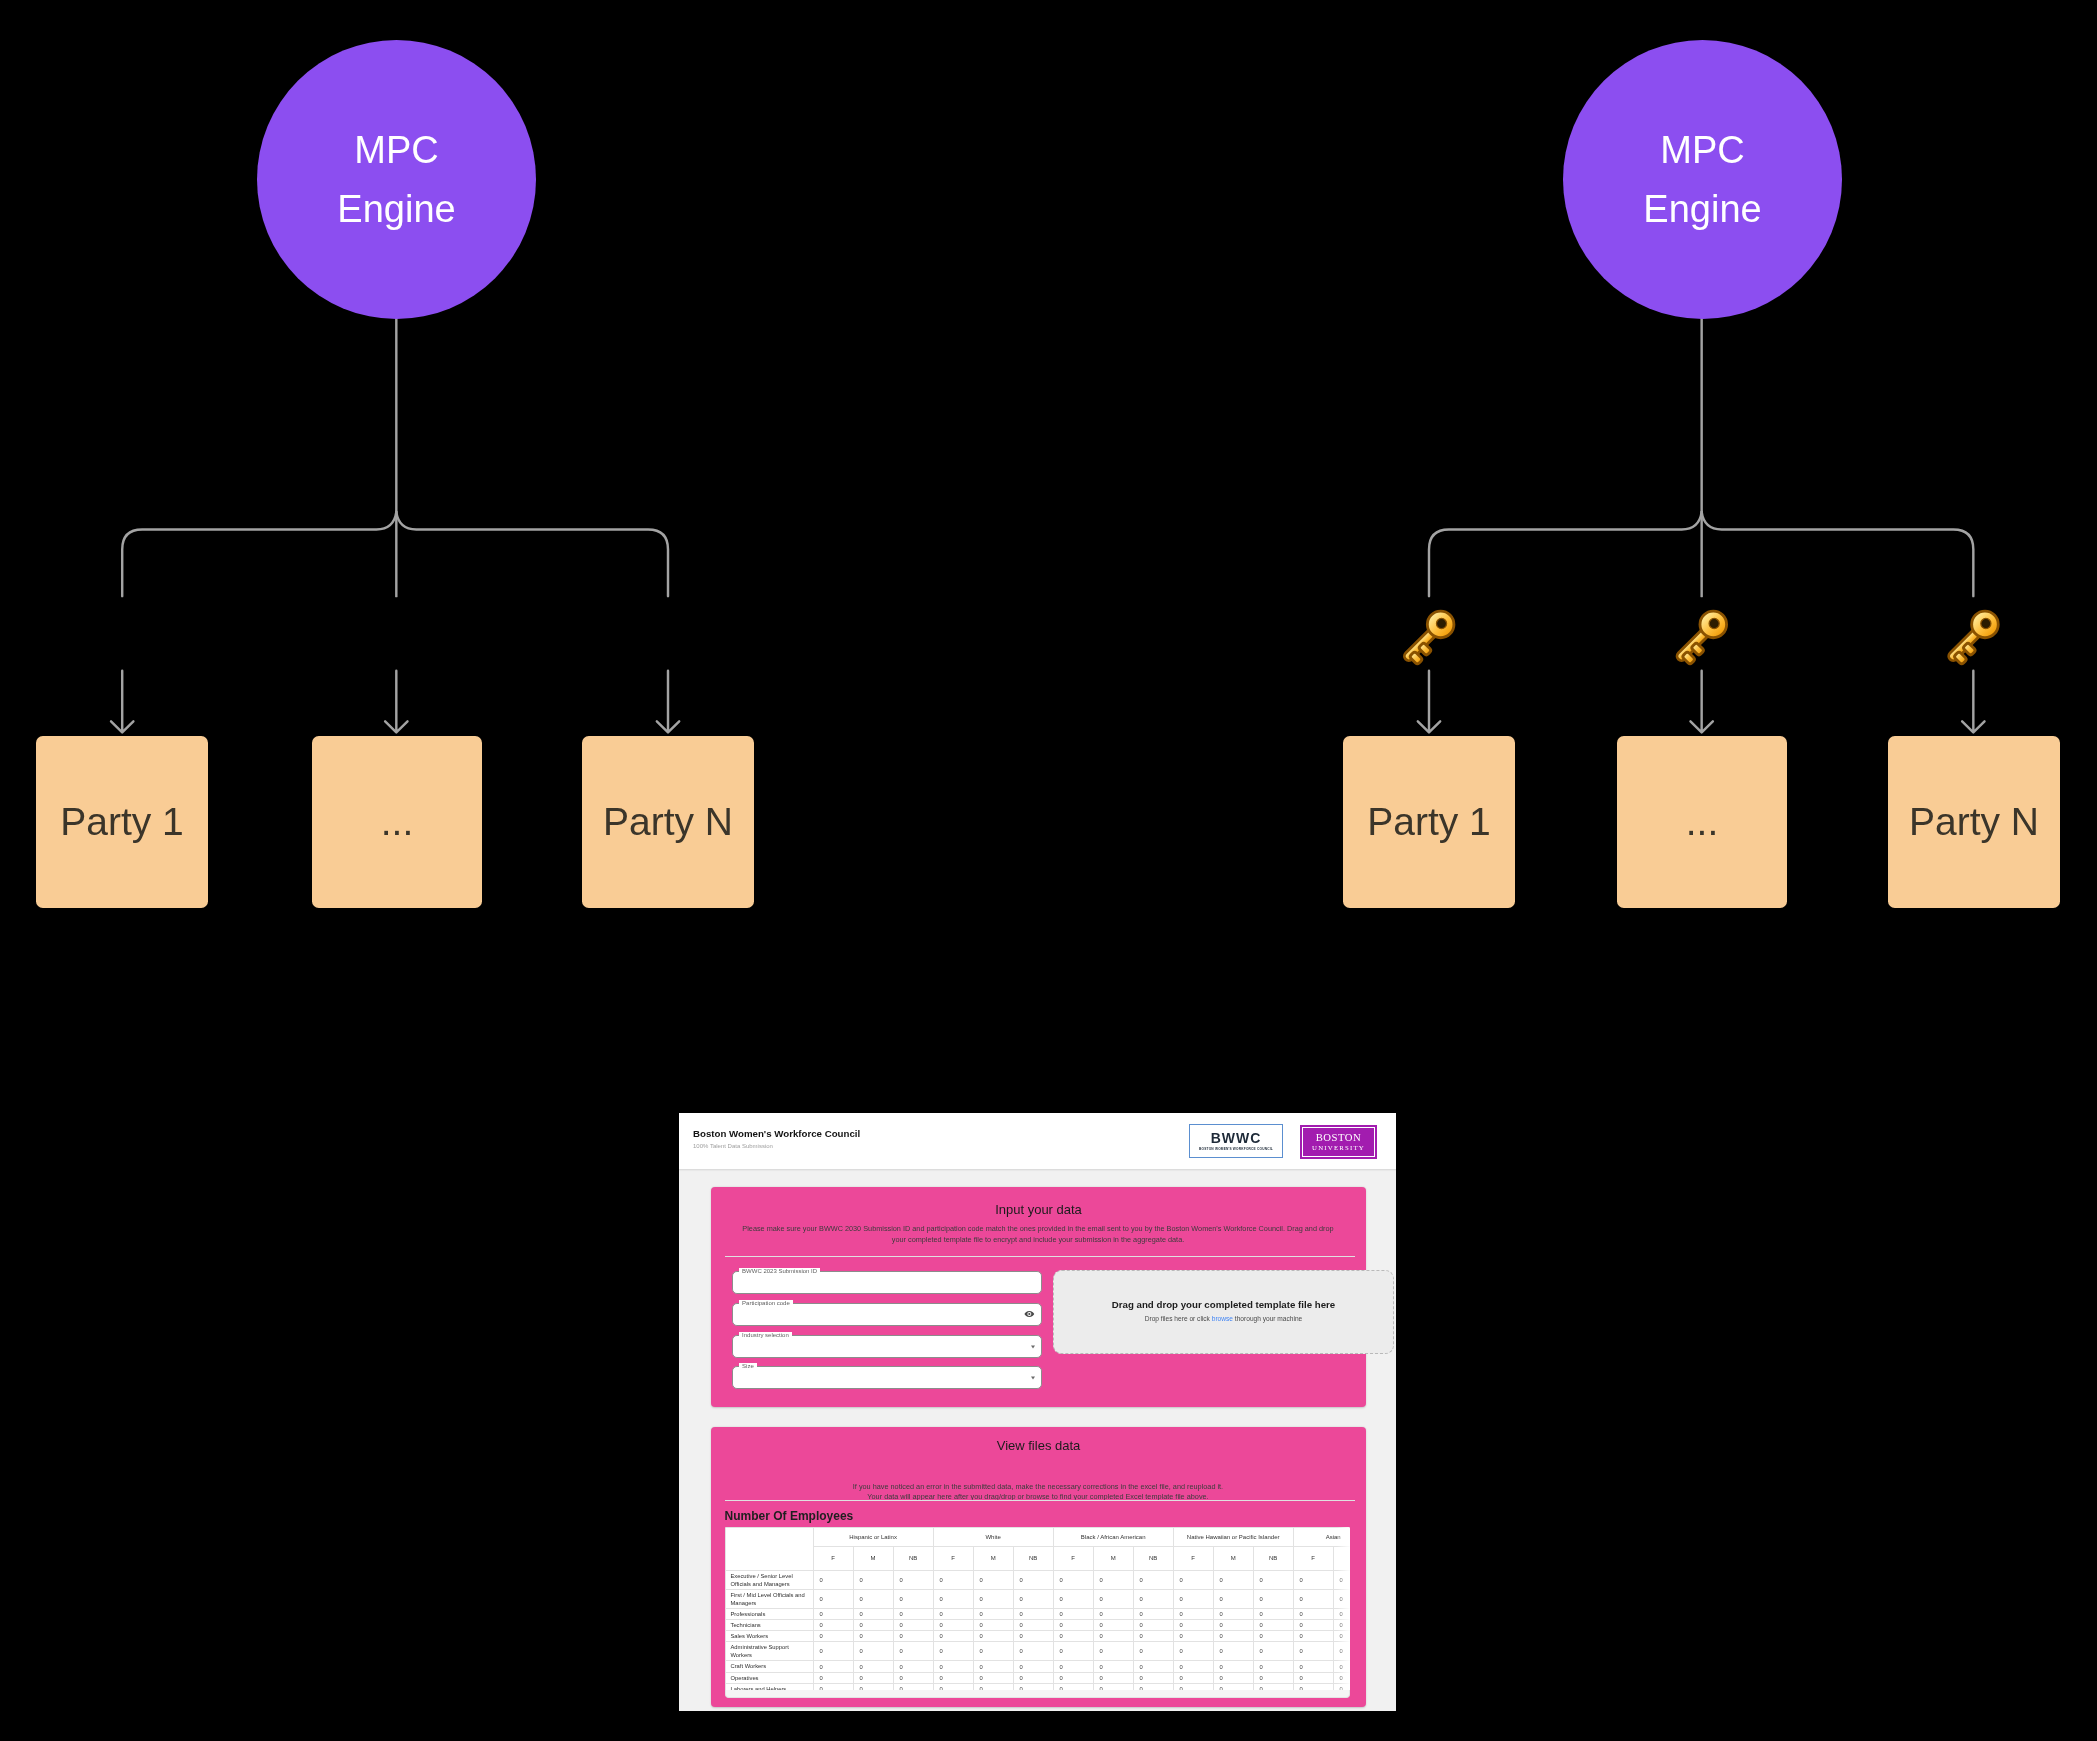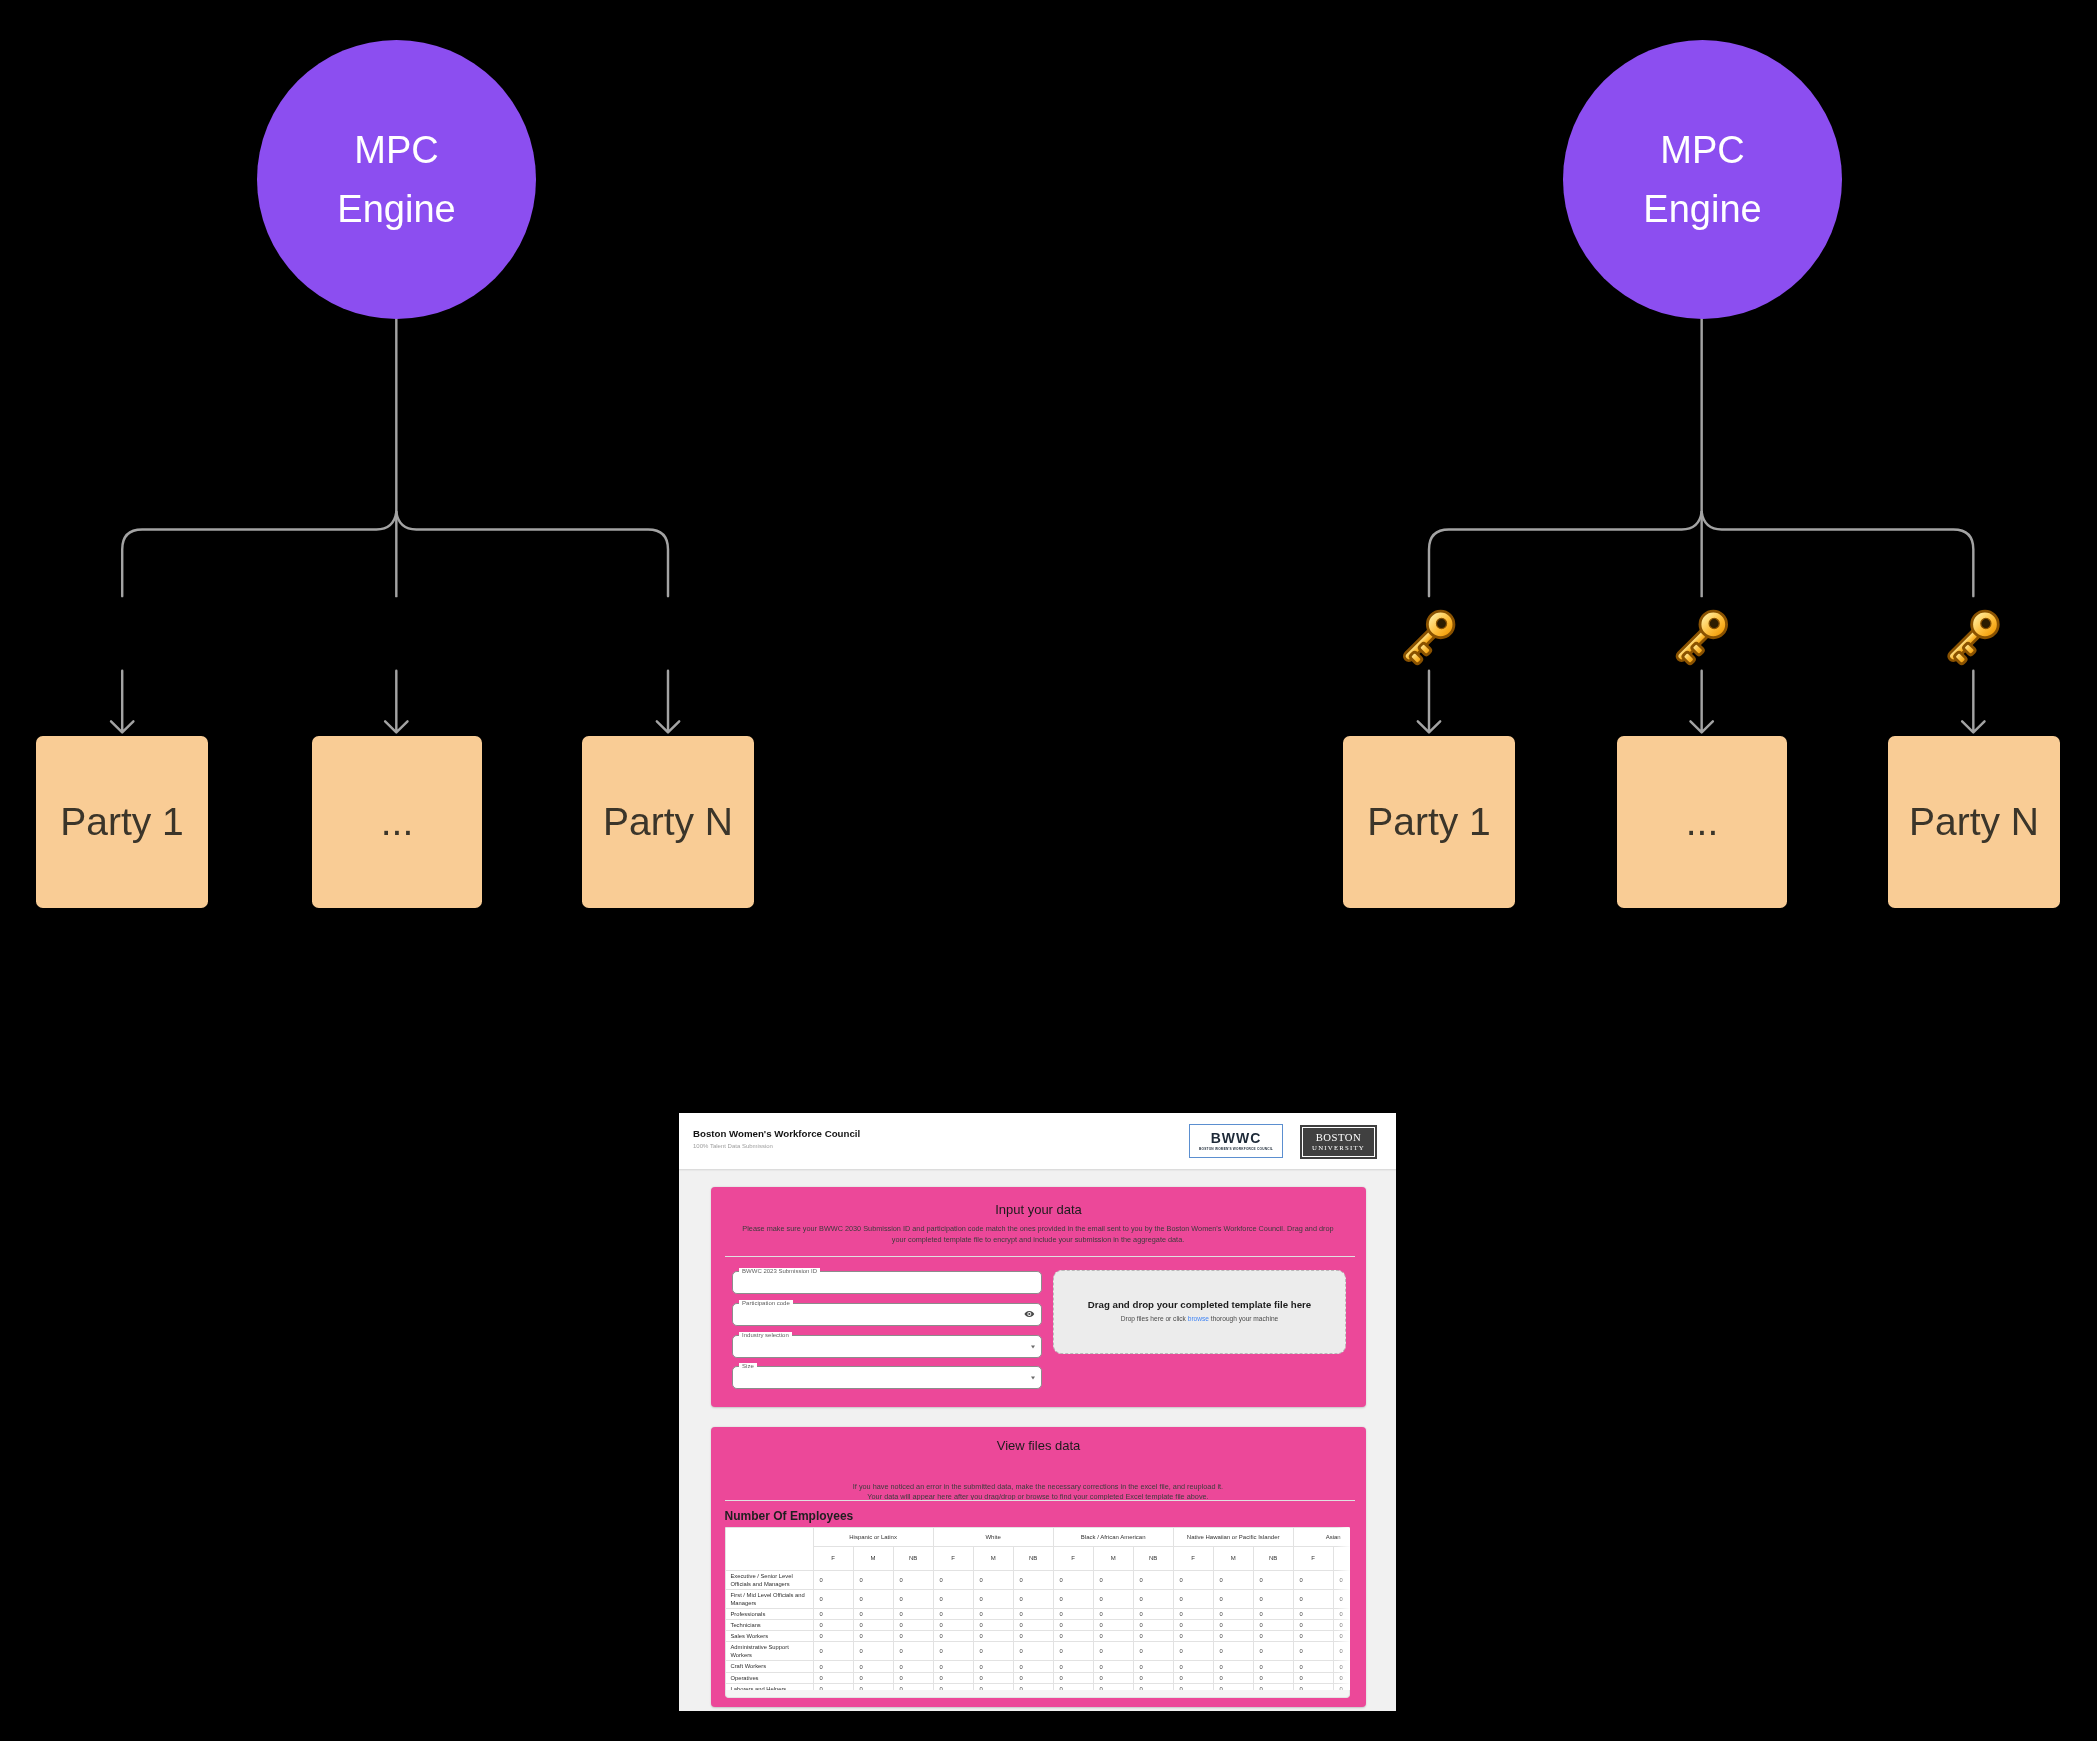--- a/index.html
+++ b/index.html
@@ -20,21 +20,21 @@
     overflow:hidden;z-index:1;color:#222;}
   .page-header{position:absolute;left:0;top:0;width:100%;height:56px;background:#fff;
     border-bottom:0.5px solid #dcdcdc;box-shadow:0 0.5px 1.5px rgba(0,0,0,.10);padding-left:32px;}
   .ph-title{position:absolute;left:14px;top:14.6px;font-size:9.7px;font-weight:700;color:#141414;}
   .ph-sub{position:absolute;left:14px;top:30px;font-size:6px;color:#9e9e9e;}
   .logo-bwwc{position:absolute;left:510px;top:10.7px;width:94px;height:34px;background:#fff;
     border:1.5px solid #5B8FD0;box-sizing:border-box;display:flex;flex-direction:column;
     align-items:center;justify-content:center;}
   .logo-bwwc .big{font-size:14px;font-weight:800;letter-spacing:1px;color:#1E2A38;line-height:1;}
   .logo-bwwc .small{font-size:3.2px;font-weight:700;letter-spacing:0.2px;color:#1E2A38;margin-top:1.9px;}
-  .logo-bu{position:absolute;left:621px;top:11.7px;width:77px;height:34px;background:#404040;
+  .logo-bu{position:absolute;left:621px;top:11.7px;width:77px;height:34px;background:#a21caf;
     box-sizing:border-box;padding:1.9px;}
   .logo-bu .inner{width:100%;height:100%;border:0.7px solid #fff;box-sizing:border-box;
     display:flex;flex-direction:column;align-items:center;justify-content:center;
     font-family:"Liberation Serif",serif;color:#fff;}
   .logo-bu .l1{font-size:10.7px;line-height:1.05;letter-spacing:0.5px;}
   .logo-bu .l2{font-size:6.8px;letter-spacing:1.2px;line-height:1.1;}
 
   .card{position:absolute;left:32px;width:655px;background:#ec4899;border-radius:4px;
     box-shadow:0 0.5px 1.9px rgba(0,0,0,.18);}
   #card-input{top:74px;height:220px;}
@@ -45,21 +45,21 @@
   .hdivider{position:absolute;left:13.6px;width:630px;height:0.5px;background:#e0e0e0;}
 
   .field{position:absolute;left:21.4px;width:310px;height:23.4px;border:0.5px solid #8c8c8c;
     border-radius:4.9px;background:#fff;box-sizing:border-box;}
   .field .flabel{position:absolute;top:-3.9px;left:5.8px;background:#fff;padding:0 2.9px;
     font-size:6px;color:#5f5f5f;white-space:nowrap;}
   .field .righticon{position:absolute;right:6.8px;top:50%;transform:translateY(-50%);}
   .caret{width:0;height:0;border-left:2.9px solid transparent;border-right:2.9px solid transparent;
     border-top:3.4px solid #6a6a6a;}
 
-  .dropzone{position:absolute;left:342px;top:83px;width:293px;height:84px;background:#ececec;
+  .dropzone{position:absolute;left:342px;top:83px;width:341px;height:84px;background:#ececec;
     border:1px dashed #b9b9b9;border-radius:8.8px;box-sizing:border-box;text-align:center;}
   .dz-title{margin-top:28px;font-size:9.7px;font-weight:700;color:#1d1d1d;}
   .dz-hint{margin-top:4.9px;font-size:6.6px;color:#4a4a4a;}
   .dz-hint a{color:#4285F4;text-decoration:none;}
 
   .tbl-title{position:absolute;left:13.6px;font-size:12px;font-weight:700;color:#1f1f1f;}
   .tbl-wrap{position:absolute;left:13.6px;top:100px;width:625px;height:163px;overflow:hidden;
     border-radius:1.9px 1.9px 0 0;}
   table.emp{border-collapse:collapse;table-layout:fixed;width:647px;background:#fff;}
   table.emp th,table.emp td{border:0.5px solid #e2e2e2;font-weight:400;box-sizing:border-box;

